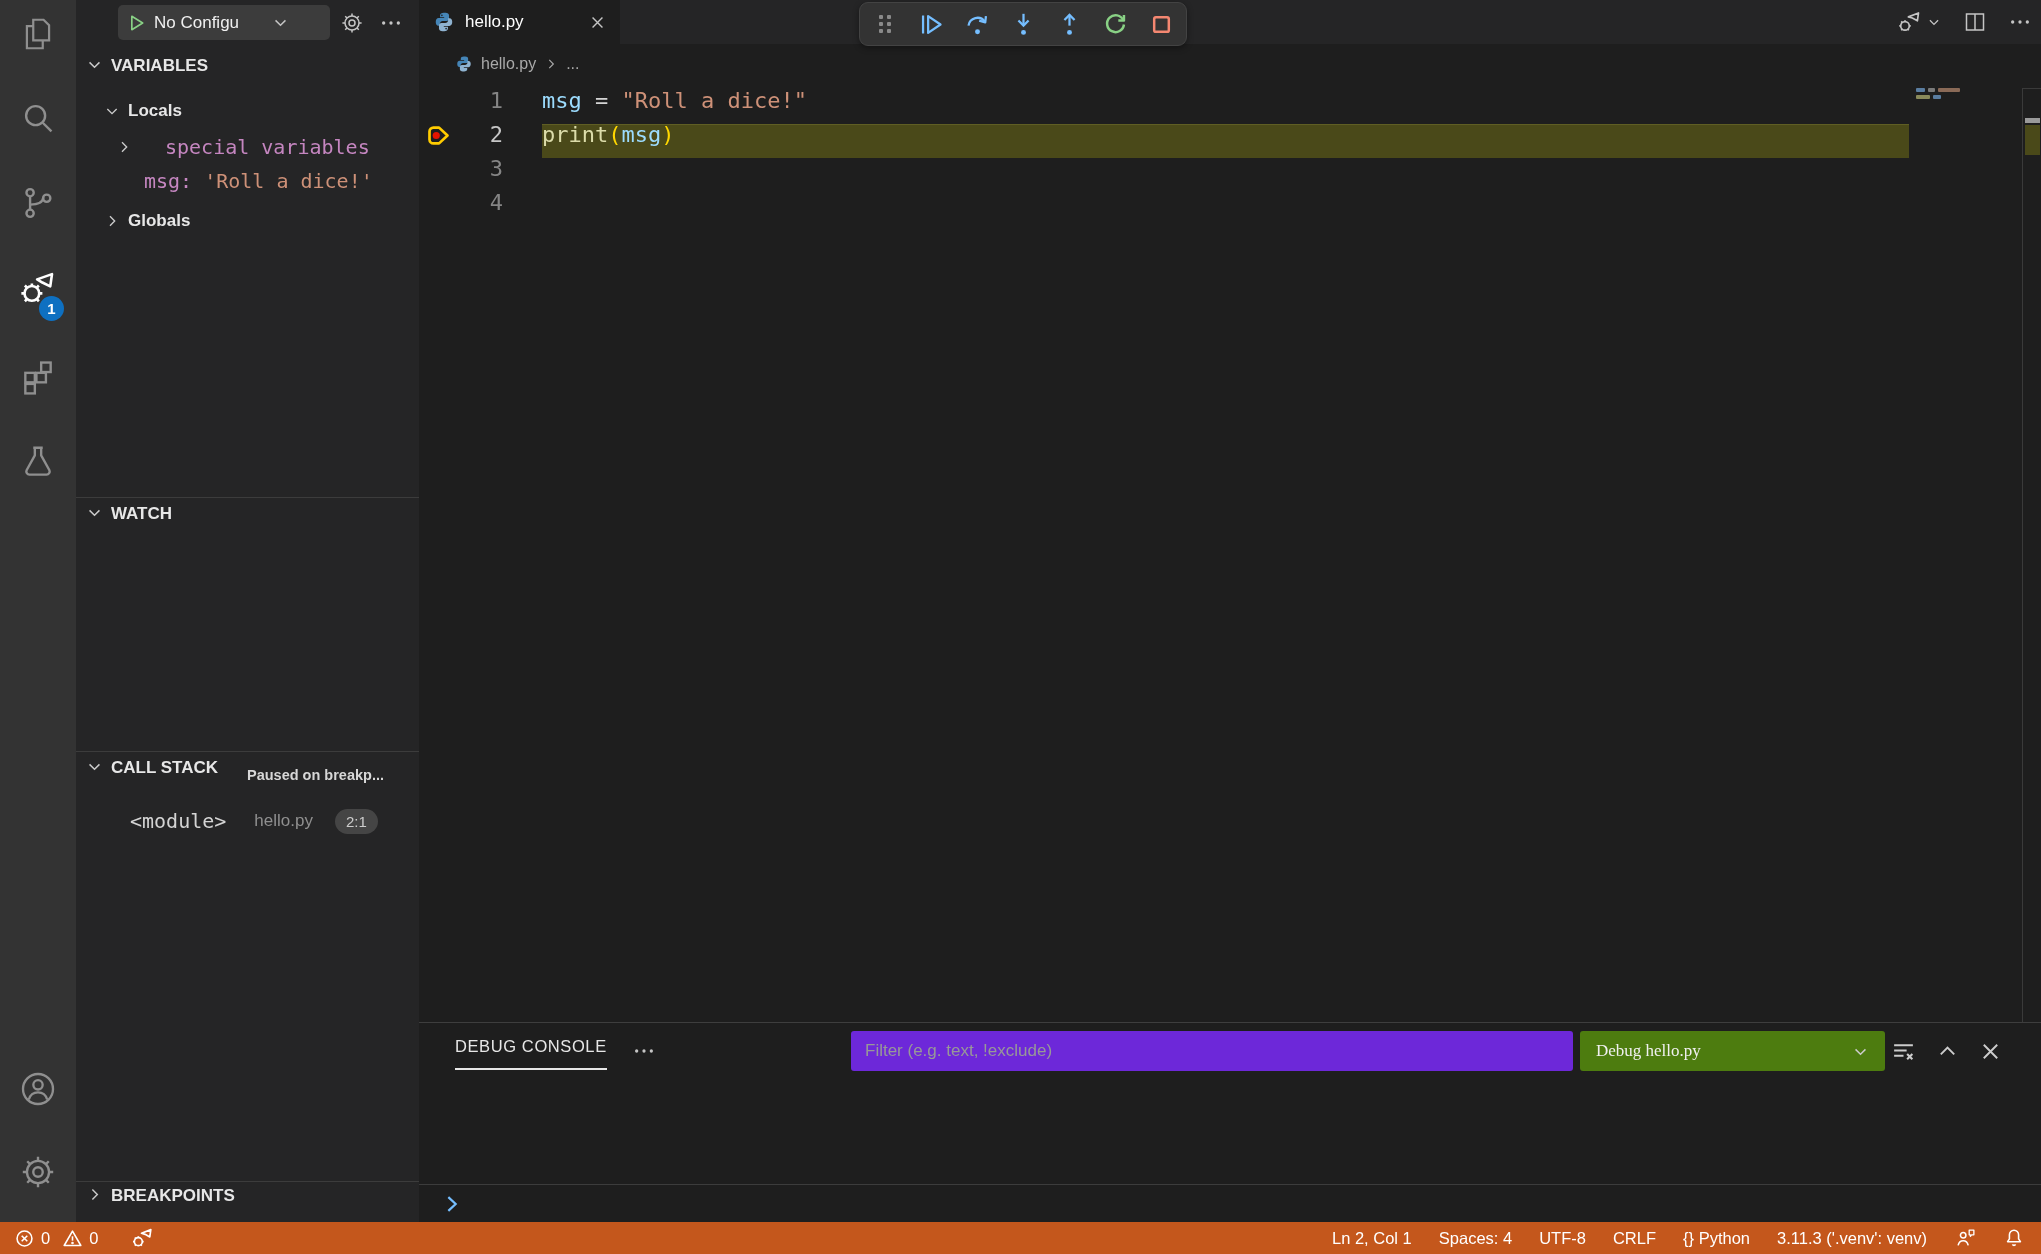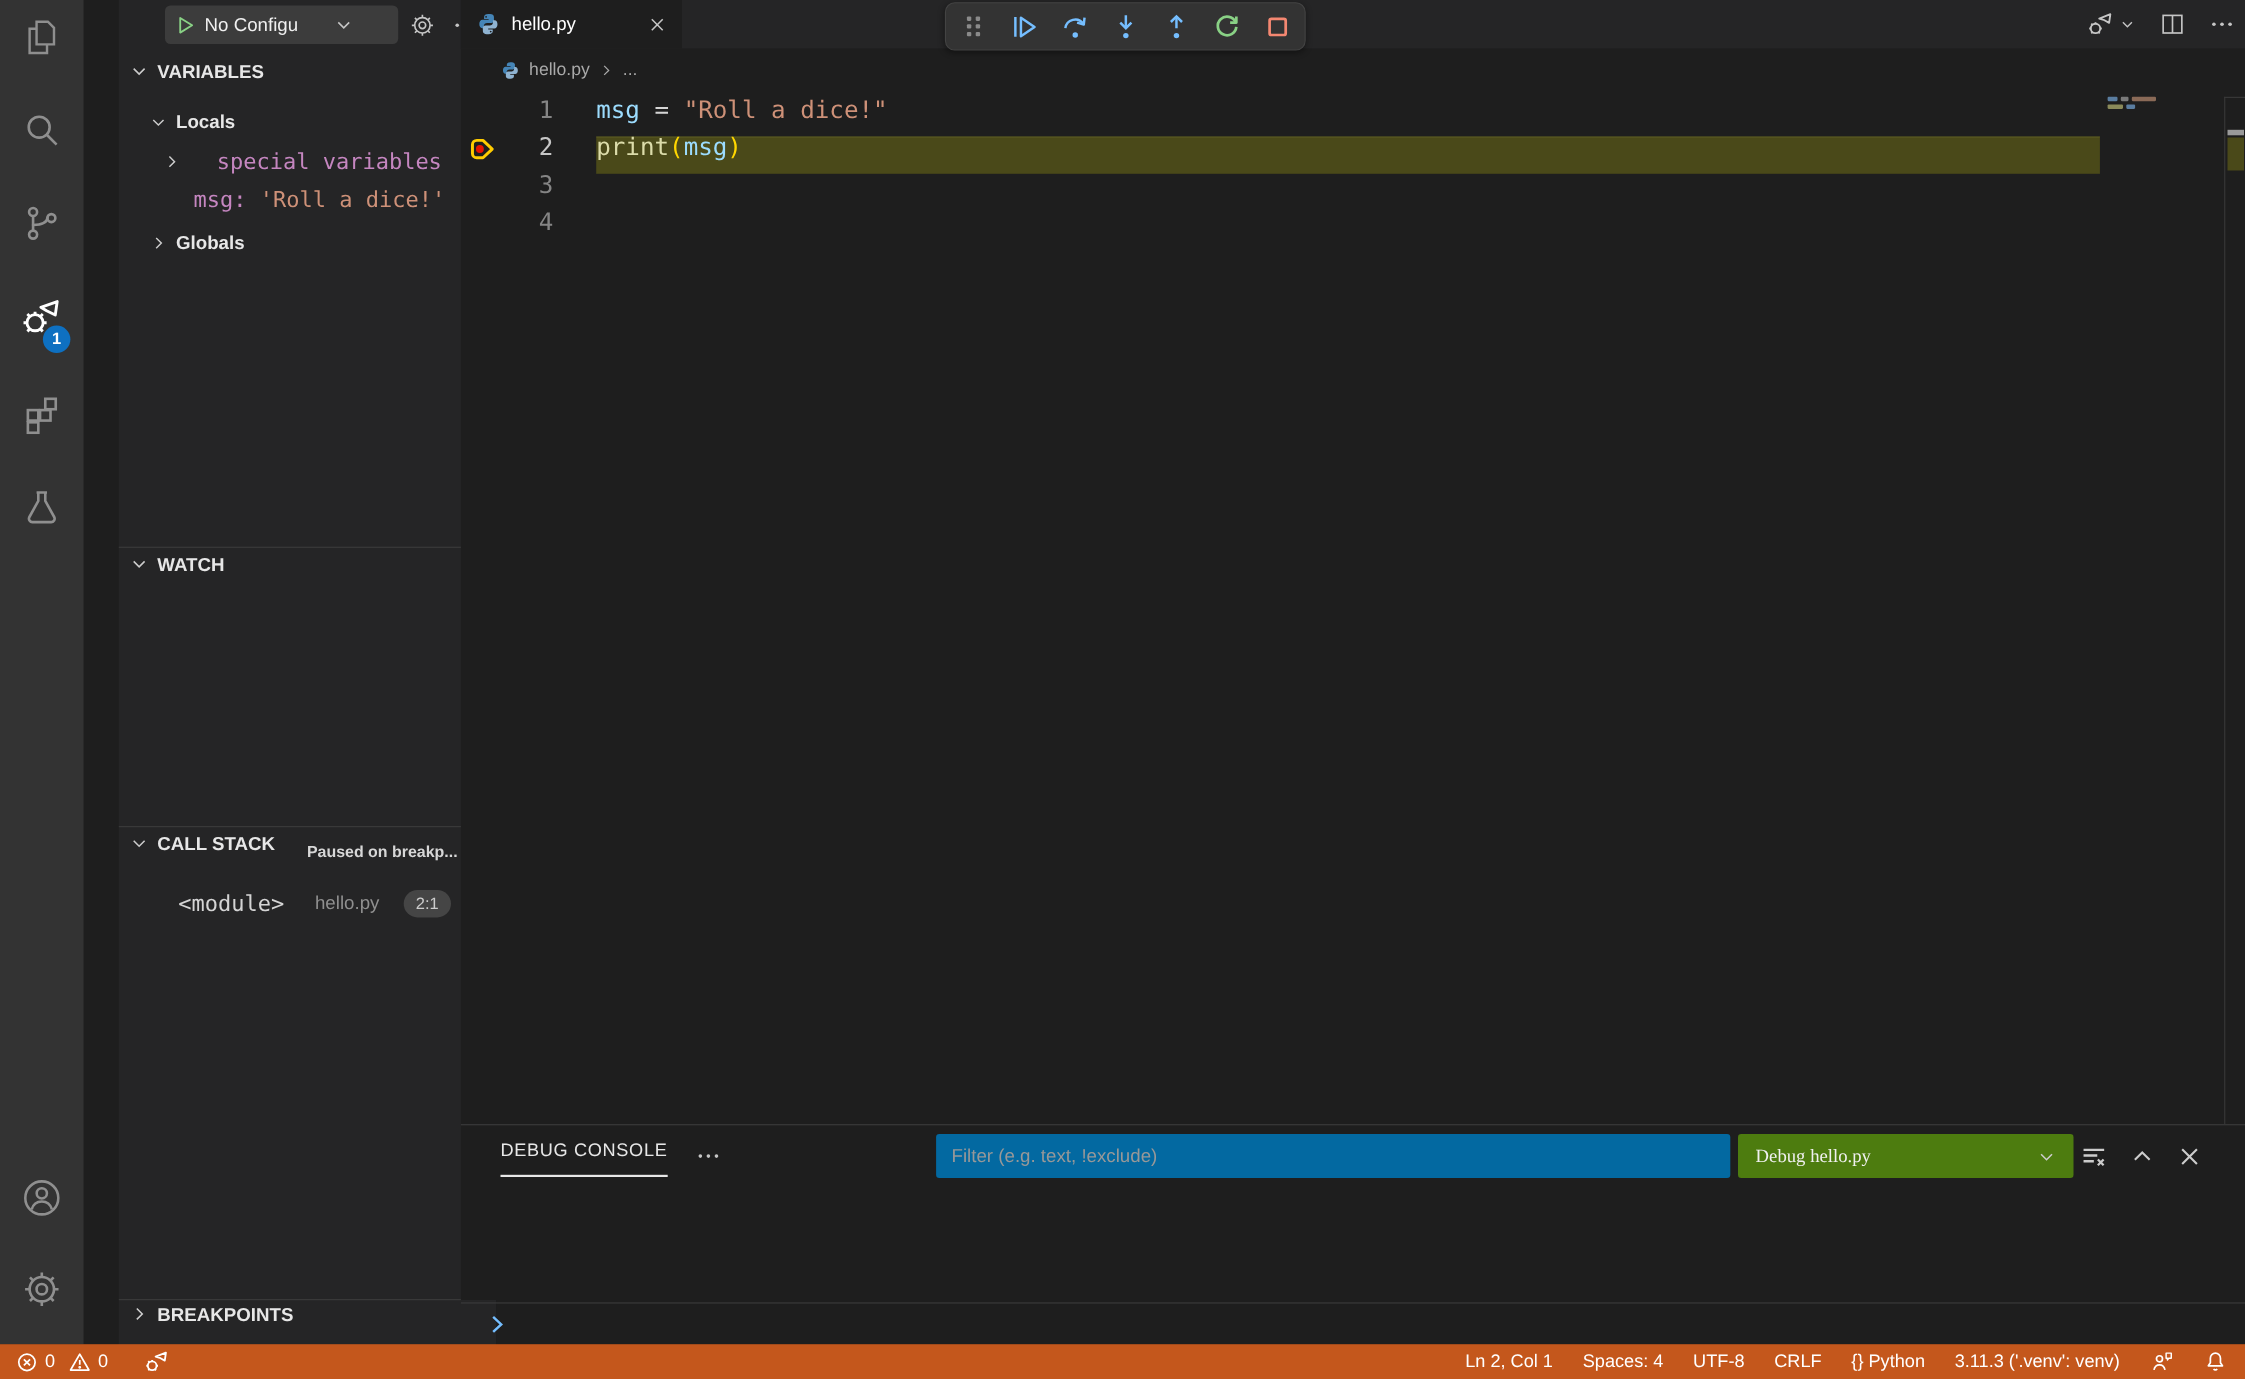--- a/index.html
+++ b/index.html
@@ -12,21 +12,21 @@
   svg { display:block; }
 
   
   .activity-bar { position:absolute; left:0; top:0; width:76px; height:1222px; background:#333333; }
   .ab-item { position:absolute; left:0; width:76px; height:80px; display:flex; align-items:center; justify-content:center; color:#8f8f8f; }
   .ab-item.active { color:#ffffff; }
   .ab-badge { position:absolute; right:12px; bottom:8px; width:25px; height:25px; border-radius:50%;
     background:#0e70c1; color:#fff; font-size:15px; font-weight:bold; display:flex; align-items:center; justify-content:center; }
 
   
-  .sidebar { position:absolute; left:76px; top:0; width:343px; height:1228px; background:#252526; color:#cccccc;margin-left:32px; }
+  .sidebar { position:absolute; left:76px; top:0; width:343px; height:1228px; background:#252526; color:#cccccc; }
   .debug-controls { position:absolute; left:0; top:0; width:343px; height:46px; }
   .config-pill { position:absolute; left:42px; top:5px; width:212px; height:35px; background:#3c3c3c; border-radius:5px;
     display:flex; align-items:center; padding:0 8px; }
   .config-label { width:118px; overflow:hidden; white-space:nowrap; color:#f0f0f0; font-size:17px; margin-left:8px; }
   .hdr-icon { position:absolute; top:11px; color:#c5c5c5; }
   .section-header { position:absolute; display:flex; align-items:flex-start; color:#e7e7e7; font-weight:bold; font-size:17px; height:34px; }
   .tree-chevron { color:#cccccc; margin-right:8px; }
   .tree-row { position:absolute; height:34px; display:flex; align-items:center; font-size:17px; }
   .mono { font-family:"DejaVu Sans Mono", monospace; font-size:20px; }
   .divider { position:absolute; left:0; width:343px; height:0; border-top:1px solid #3c3c3c; }
@@ -66,21 +66,21 @@
   .debug-toolbar { position:absolute; left:859px; top:2px; width:328px; height:44px; background:#333333;
     border:1px solid #434343; border-radius:9px; display:flex; align-items:center; justify-content:center; gap:19px;
     box-shadow:0 2px 6px rgba(0,0,0,0.4); }
   .dt-btn { width:27px; height:27px; display:flex; align-items:center; justify-content:center; }
 
   
   .panel { position:absolute; left:419px; top:1022px; width:1622px; height:160px; background:#1e1e1e; border-top:1px solid #3e3e3e; }
   .panel-title { position:absolute; left:36px; top:14px; color:#e7e7e7; font-size:16.5px; letter-spacing:0.6px;
     padding-bottom:12px; border-bottom:2px solid #e7e7e7; }
   .panel-ellipsis { position:absolute; left:214px; top:20px; color:#c5c5c5; }
-  .filter-input { position:absolute; left:432px; top:8px; width:722px; height:40px; background:#0369a1; border:none; outline:none;
+  .filter-input { position:absolute; left:432px; top:8px; width:722px; height:40px; background:#6d28d9; border:none; outline:none;
     border-radius:3px; color:#e0e0e0; font-size:17px; padding:0 14px; font-family:"Liberation Sans", sans-serif; }
   .filter-input::placeholder { color:#989898; }
   .session-select { position:absolute; left:1161px; top:8px; width:305px; height:40px; background:#4d7c0f; border-radius:3px;
     display:flex; align-items:center; padding:0 16px; color:#f0f0f0; font-size:17px;font-family:Liberation Serif, serif; }
   .session-chevron { margin-left:auto; color:#cccccc; }
   .panel-actions { position:absolute; left:1472px; top:8px; height:40px; display:flex; align-items:center; gap:20px; color:#cccccc; }
   .repl-divider { position:absolute; left:0; top:161px; width:1622px; border-top:1px solid #3c3c3c; }
   .repl-prompt { position:absolute; left:22px; top:170px; color:#75beff; }
 
   

